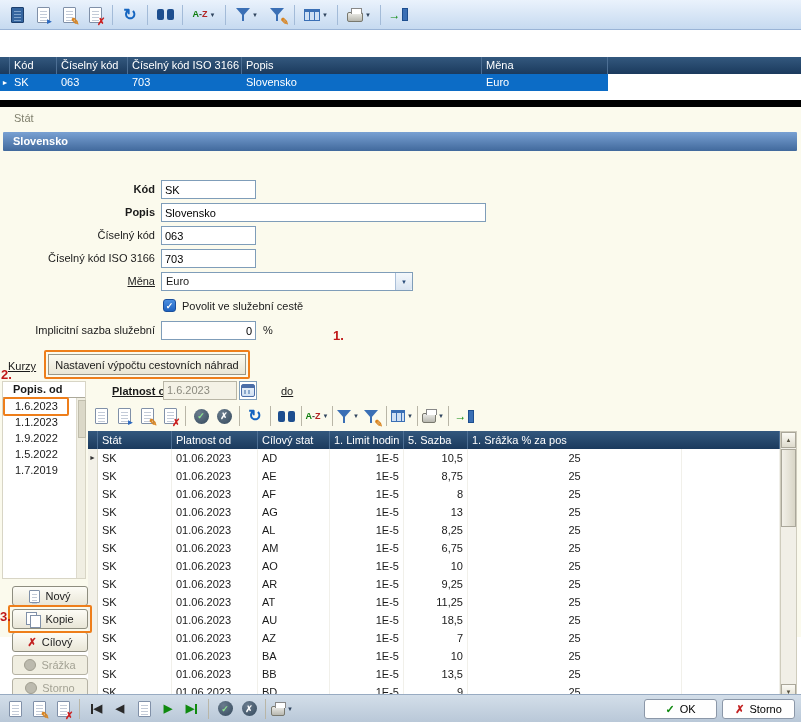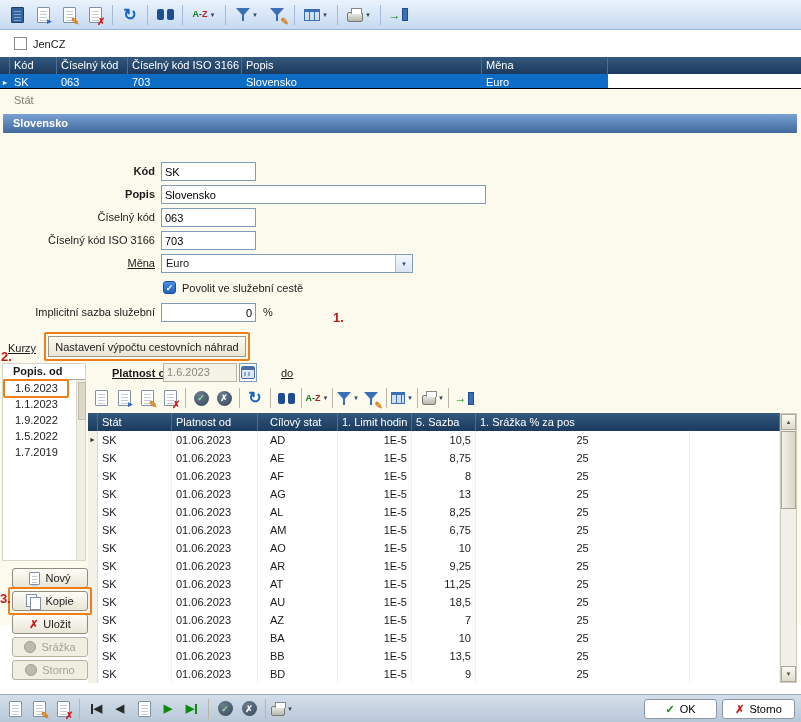--- a/index.html
+++ b/index.html
@@ -73,21 +73,21 @@
   .c-header { display:flex; height:17px; background:linear-gradient(#33587e,#1b3a5d); color:#fff; }
   .chcell { padding:0 4px; line-height:17px; border-right:1px solid #4d6f94; white-space:nowrap; overflow:hidden; }
   .c-gut { width:10px; border-right:1px solid #4d6f94; }
   .c-fill { flex:1; }
   .c-row { display:flex; height:17px; width:608px; background:#0c6cc6; color:#fff; }
   .crcell { padding:0 4px; line-height:17px; white-space:nowrap; overflow:hidden; }
   .cr-gut { width:10px; display:flex; align-items:center; justify-content:center; font-size:7px; color:#fff; }
   .w-kod { width:47px; } .w-cis { width:71px; } .w-iso { width:114px; } .w-pop { width:240px; } .w-men { width:126px; }
 
   
-  .panel { left:0; top:88px; width:801px; height:537px; background:#fbfaed; border-top:1px solid #000000; }
+  .panel { left:0; top:100px; width:801px; height:537px; background:#fbfaed; border-top:7px solid #000000; }
   .stat-label { left:14px; top:5px; color:#80806e; }
   .record-bar { left:3px; top:25px; width:794px; height:19px; background:linear-gradient(#79a1d3,#41699c);
     color:#fff; font-weight:bold; line-height:19px; padding-left:10px; border-radius:1px; }
   .flabel { left:0; width:155px; text-align:right; line-height:19px; white-space:nowrap; }
   .flabel.bold { font-weight:bold; }
   .flabel.link { text-decoration:underline; }
   .inp { height:19px; border:1px solid #7f9db9; background:#fff; font-family:"Liberation Sans",sans-serif; font-size:11px; padding:0 3px; }
   .inp.ar { text-align:right; }
   .combo { display:flex; height:19px; border:1px solid #7f9db9; background:#fff; }
   .combo-text { flex:1; padding:0 4px; line-height:17px; }
@@ -110,21 +110,21 @@
   .list-scroll::before { content:""; position:absolute; left:1px; top:2px; width:6px; height:36px; background:#dbd8c8; border:1px solid #c0bdac; }
   .item-box { position:absolute; left:0; top:15px; width:66px; height:19px; }
 
   
   .inner-toolbar { left:90px; top:296px; height:26px; display:flex; align-items:center; gap:1px; }
 
   
   .igrid { left:88px; top:324px; width:692px; background:#fff; }
   .igrid-header { display:flex; height:18px; background:linear-gradient(#33587e,#1b3a5d); color:#fff; }
   .ihcell { padding:0 4px; line-height:18px; border-right:1px solid #4d6f94; white-space:nowrap; overflow:hidden; }
-  .iw-gut { width:10px; } .iw-stat { width:74px; } .iw-pl { width:86px; } .iw-cil { width:72px;margin-left:8px; }
+  .iw-gut { width:10px; } .iw-stat { width:74px; } .iw-pl { width:86px; } .iw-cil { width:72px; }
   .iw-lim { width:74px; } .iw-saz { width:64px; } .iw-sni { width:214px; } .iw-pos { flex:1; }
   .irow { display:flex; height:18px; background:#fff; }
   .icell { padding:0 4px; line-height:18px; border-right:1px solid #f1f0ea; white-space:nowrap; overflow:hidden; }
   .icell.gut { padding:0; background:#f3f1e8; border-right:1px solid #dad7c8; display:flex; align-items:center; justify-content:center; font-size:7px; color:#333; }
   .ar { text-align:right; } .ac { text-align:center; }
   .igrid-body .irow:first-of-type .gut::after { content:"►"; }
 
   
   .vscroll { left:780px; top:324px; width:17px; height:270px; background:#f1efe7; border:1px solid #cfccbd; }
   .vs-btn { position:absolute; left:0; width:15px; height:16px; background:linear-gradient(#fbfaf4,#dedbcd);
@@ -212,24 +212,20 @@
       </div>
     <div class="tb-sep"></div>
     <div class="tb-icon">
         <span class="exp">
           <span class="exp-arrow">→</span>
           <span class="exp-door"></span>
         </span>
       </div>
   </div>
 
-  <div class="filter-row abs">
-    <span class="cbx"></span>
-    <span>JenCZ</span>
-  </div>
 
   <div class="countries abs">
     <div class="c-header">
       <div class="c-gut"></div>
       <div class="chcell w-kod">Kód</div>
       <div class="chcell w-cis">Číselný kód</div>
       <div class="chcell w-iso">Číselný kód ISO 3166</div>
       <div class="chcell w-pop">Popis</div>
       <div class="chcell w-men">Měna</div>
       <div class="c-fill"></div>
@@ -554,21 +550,21 @@
     <button class="side-btn abs" style="top:479px">
       <span class="pg"></span>
         <span>Nový</span>
       </button>
     <button class="side-btn abs" style="top:502px">
       <span class="copy-ic"></span>
         <span>Kopie</span>
       </button>
     <button class="side-btn abs" style="top:525px">
       <span class="x-ic">✗</span>
-        <span>Uložit</span>
+        <span>Cílový</span>
       </button>
     <button class="side-btn disabled abs" style="top:548px">
       <span class="gray-circle"></span>
         <span>Srážka</span>
       </button>
     <button class="side-btn disabled abs" style="top:571px">
       <span class="gray-circle"></span>
         <span>Storno</span>
       </button>
 

